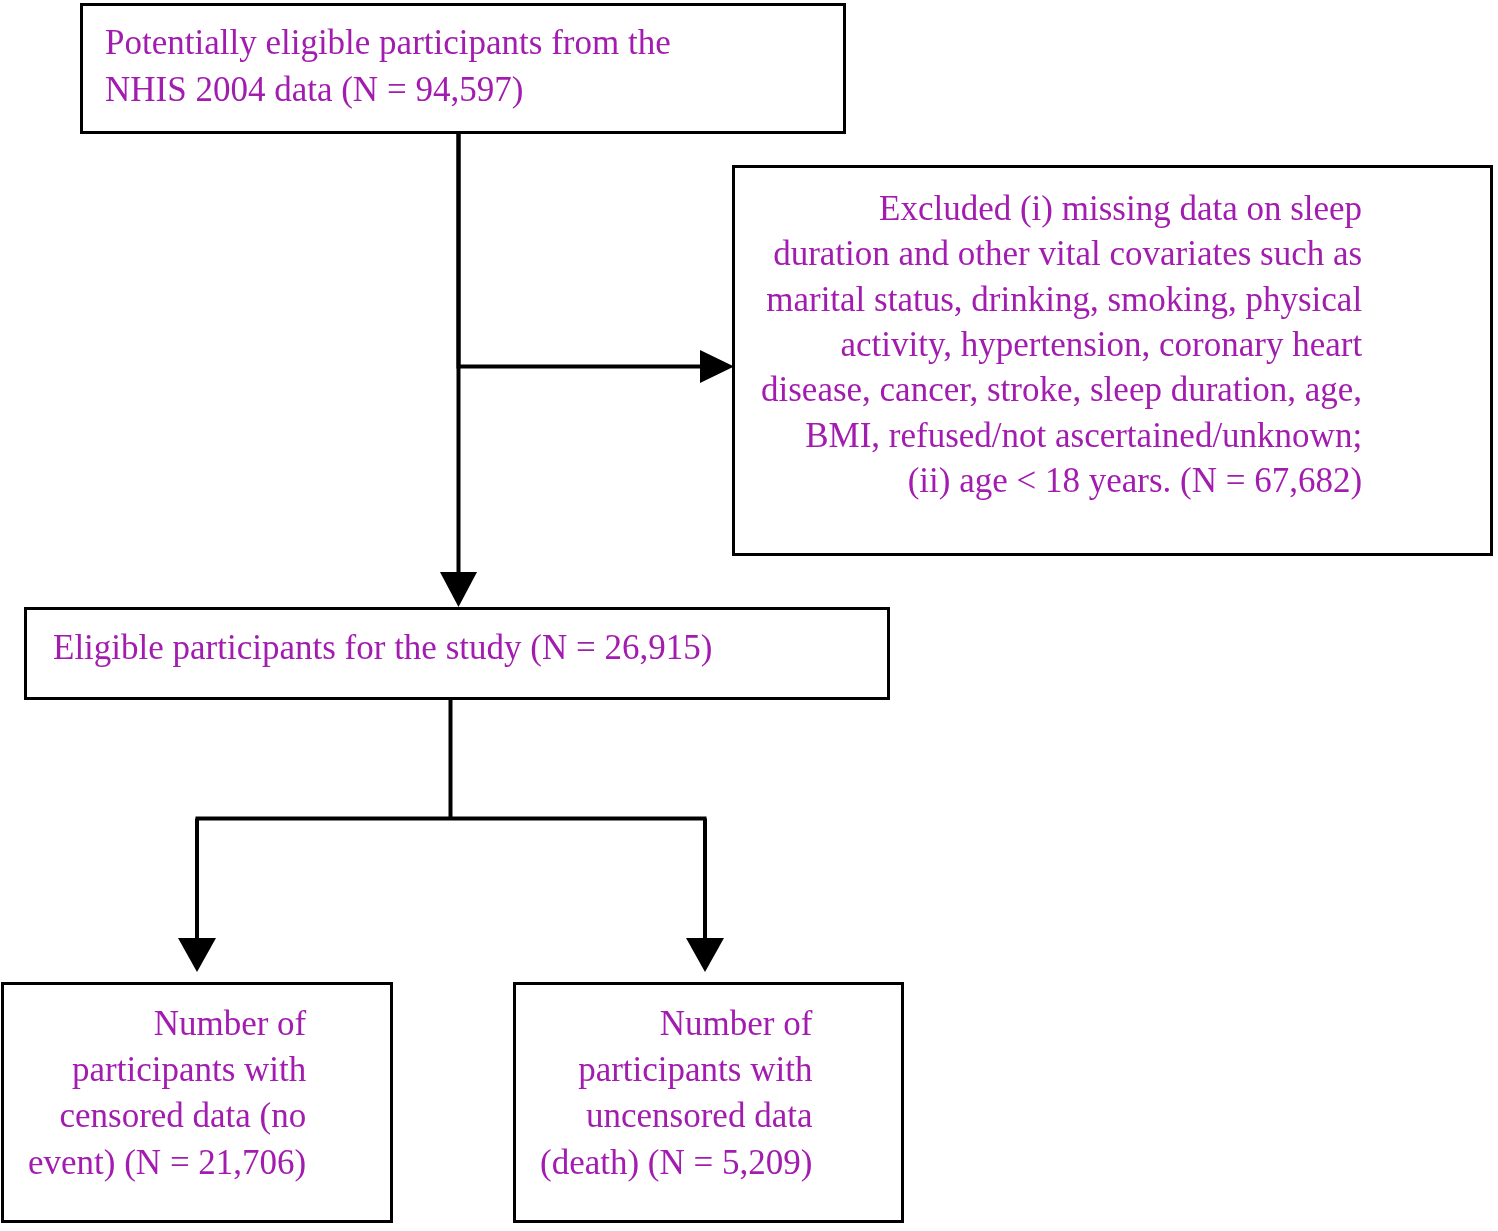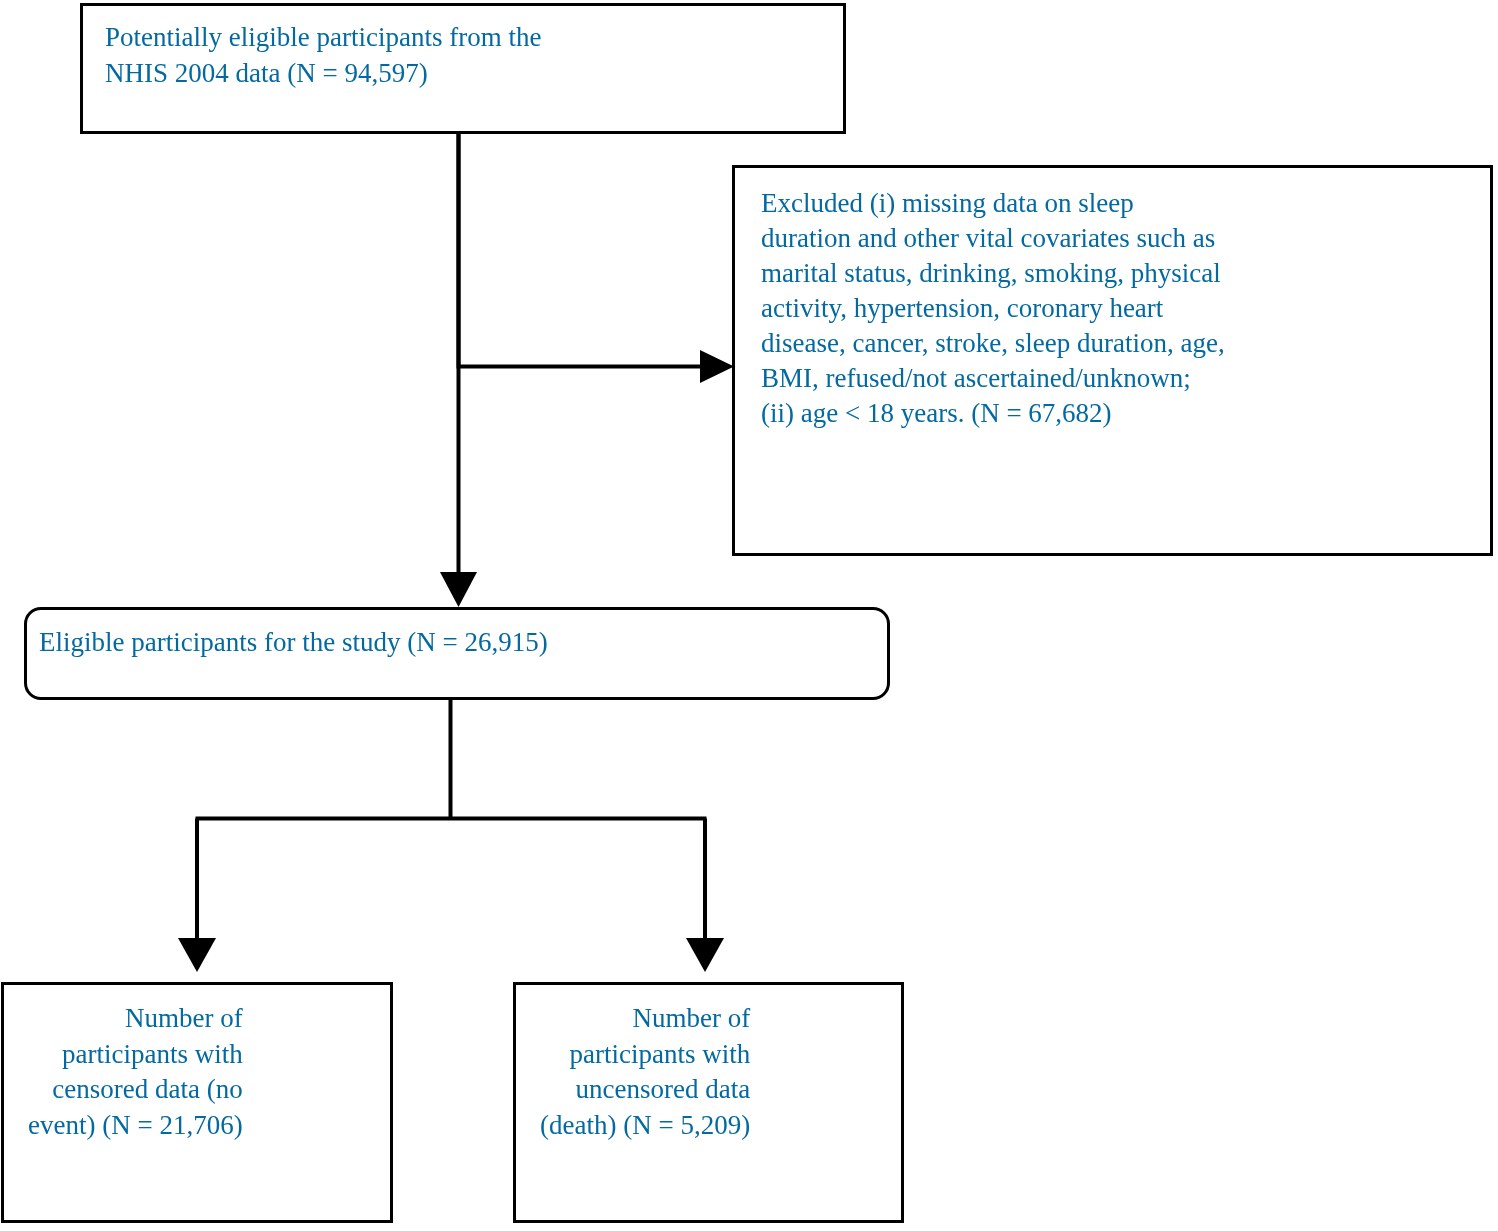--- a/index.html
+++ b/index.html
@@ -30,55 +30,54 @@
     position: absolute;
     box-sizing: border-box;
     border: 3px solid #000000;
     background: #ffffff;
     display: flex;
     align-items: flex-start;
     justify-content: flex-start;
   }
   .flow-box .box-text {
     font-family: "Liberation Serif", "DejaVu Serif", serif;
-    font-size: 27px;
+    font-size: 35px;
     line-height: 1.33;
-    color: #0369a1;
+    color: #a21caf;
     white-space: pre-line;
     text-align: left;
   }
 
   
   #box-source {
     left: 80px;  top: 3px;
     width: 766px; height: 131px;
     padding: 14px 0 0 22px;
   }
   #box-excluded {
     left: 732px; top: 165px;
     width: 761px; height: 391px;
     padding: 18px 0 0 26px;
   }
   #box-eligible {
     left: 24px;  top: 607px;
     width: 866px; height: 93px;
-    padding: 15px 0 0 12px;
-    border-radius: 17px;
+    padding: 15px 0 0 26px;
   }
   #box-censored {
     left: 1px;   top: 982px;
     width: 392px; height: 241px;
     padding: 16px 0 0 24px;
   }
   #box-uncensored {
     left: 513px; top: 982px;
     width: 391px; height: 241px;
     padding: 16px 0 0 24px;
   }
-  #box-excluded .box-text { line-height: 1.295; }
+  #box-excluded .box-text { line-height: 1.295; text-align: right; }
   #box-censored .box-text,
   #box-uncensored .box-text { line-height: 1.32; text-align: right; }
 </style>
 </head>
 <body>
 
 <div id="flowchart-root">
 
   <svg id="connector-layer" viewBox="0 0 1498 1231" width="1498" height="1231" aria-hidden="true">
 

